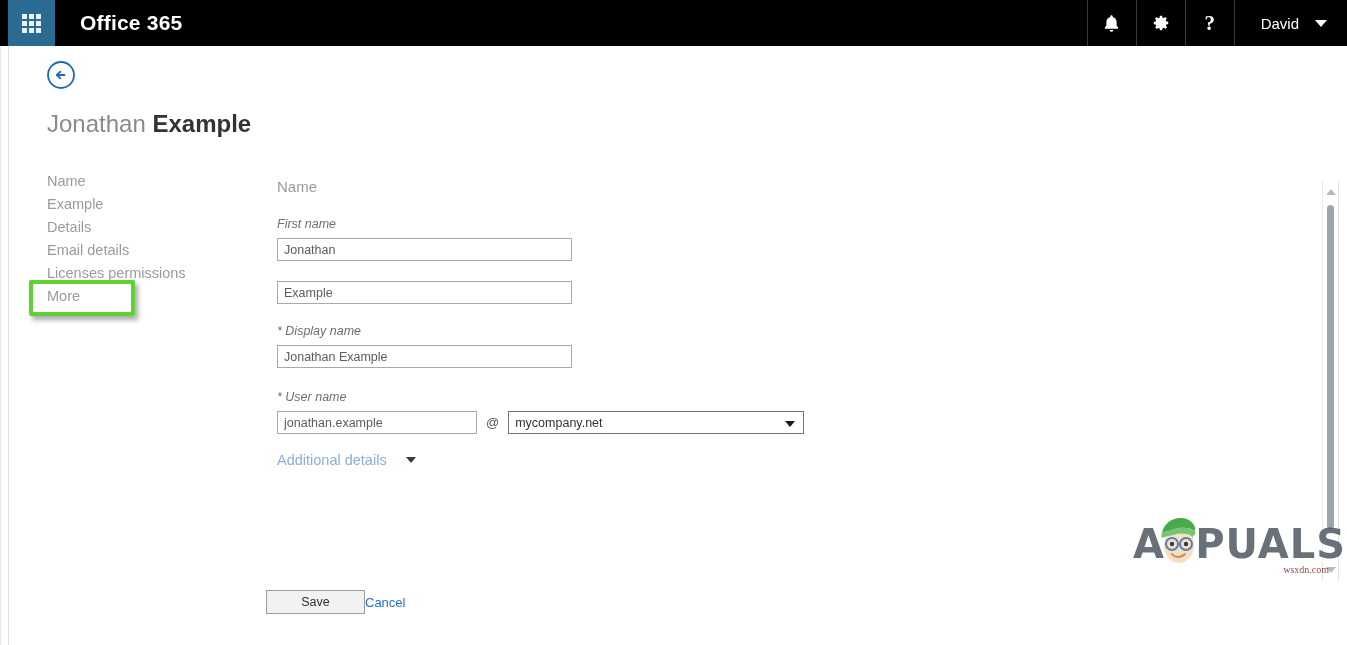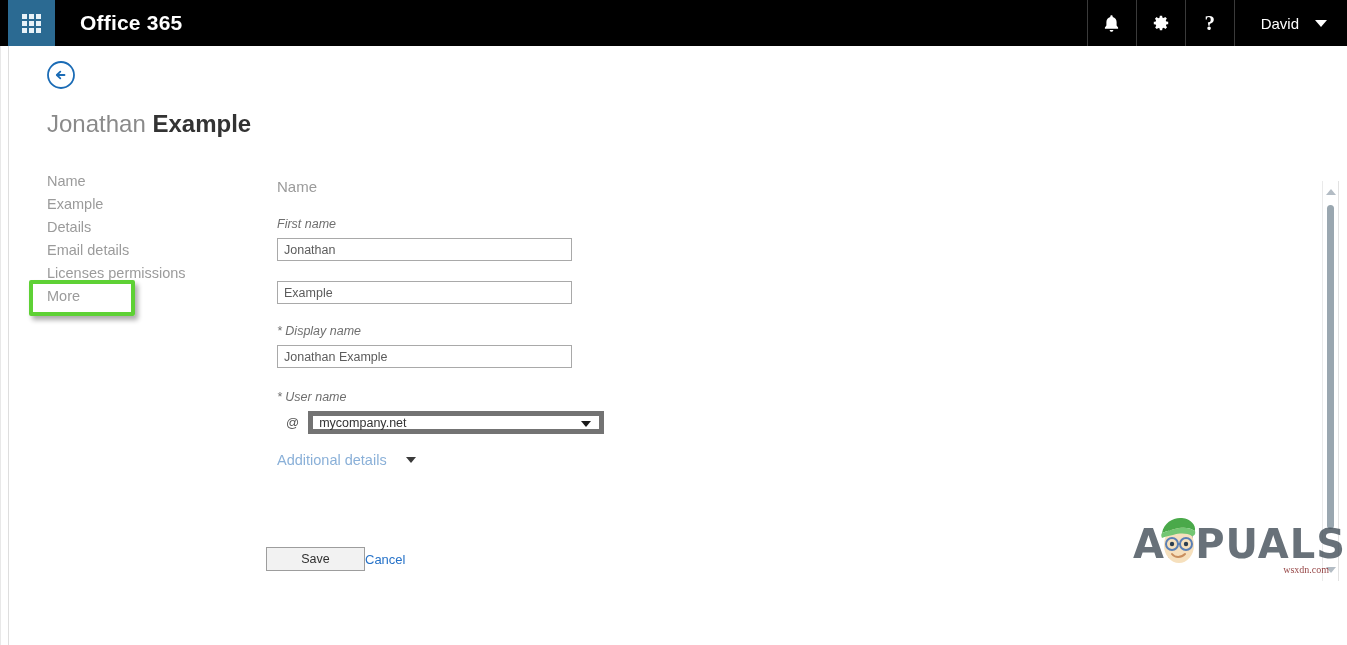--- a/index.html
+++ b/index.html
@@ -207,21 +207,21 @@
   }
   .txt-user { width: 200px; }
   .at-sign {
     font-size: 13px;
     color: #555555;
     margin: 0 9px;
   }
   .domain-select {
     position: relative;
     width: 296px; height: 23px;
-    border: 5px solid #737373;
+    border: 1px solid #737373;
     background: #ffffff;
     display: flex;
     align-items: center;
     cursor: pointer;
   }
   .domain-select span.val {
     font-size: 12.5px;
     color: #333333;
     padding-left: 6px;
   }
@@ -249,21 +249,21 @@
   .additional .chev {
     width: 0; height: 0;
     border-left: 5px solid transparent;
     border-right: 5px solid transparent;
     border-top: 6px solid #3a3a3a;
   }
 
   
   .actions {
     position: absolute;
-    left: 257px; top: 501px;
+    left: 257px; top: 544px;
     display: flex;
   }
   .btn-save {
     width: 99px; height: 24px;
     background: #f2f2f2;
     border: 1px solid #9d9d9d;
     font-family: "Liberation Sans", sans-serif;
     font-size: 12.5px;
     color: #303030;
     cursor: pointer;
@@ -442,20 +442,21 @@
       </div>
 
       <div class="field" style="margin-bottom:22px">
         <label class="field-label">* Display name</label>
         <input class="txt" type="text" value="Jonathan Example" style="">
       </div>
 
       <div class="field" style="margin-bottom:0">
         <label class="field-label">* User name</label>
         <div class="username-row">
+          <input class="txt txt-user" type="text" value="jonathan.example" style="">
           <span class="at-sign">@</span>
           <div class="domain-select">
             <span class="val">mycompany.net</span>
             <span class="sel-caret"></span>
           </div>
         </div>
       </div>
 
       <div class="additional">
         <span class="lnk">Additional details</span>

